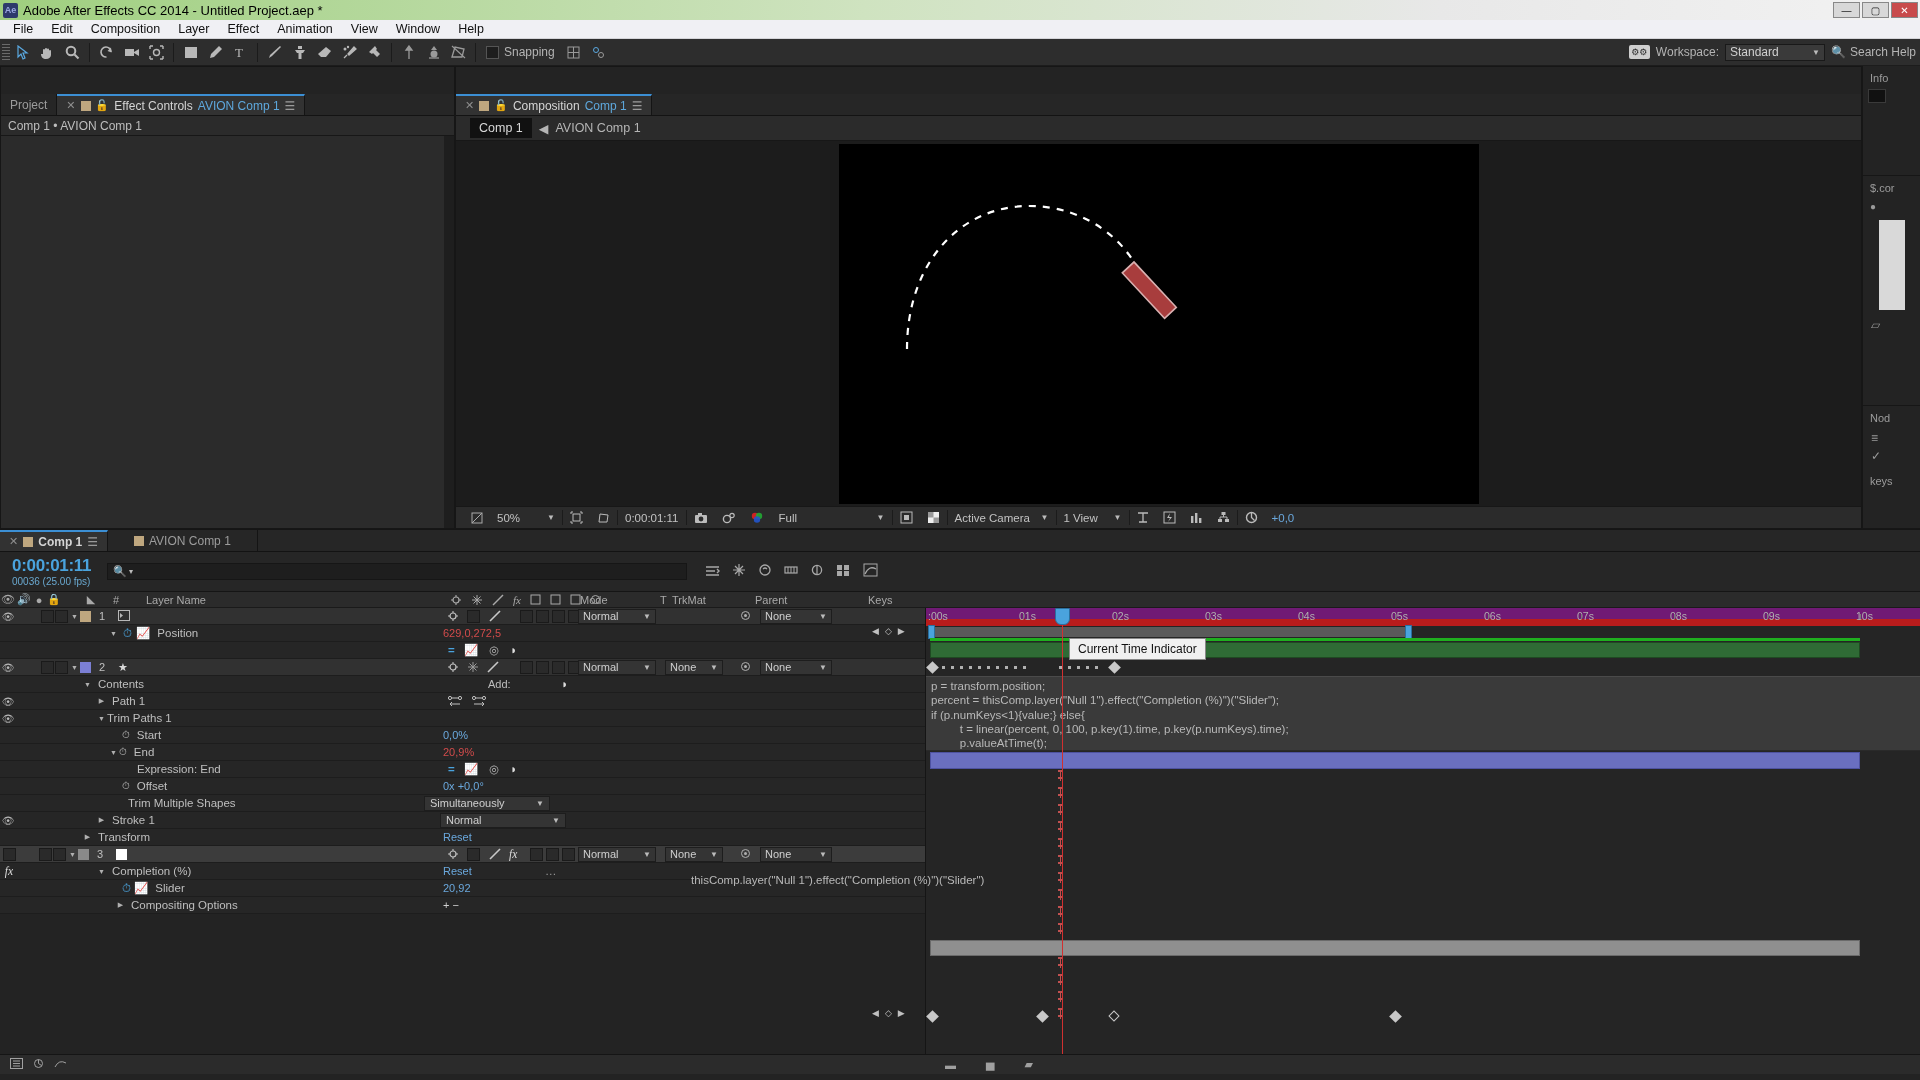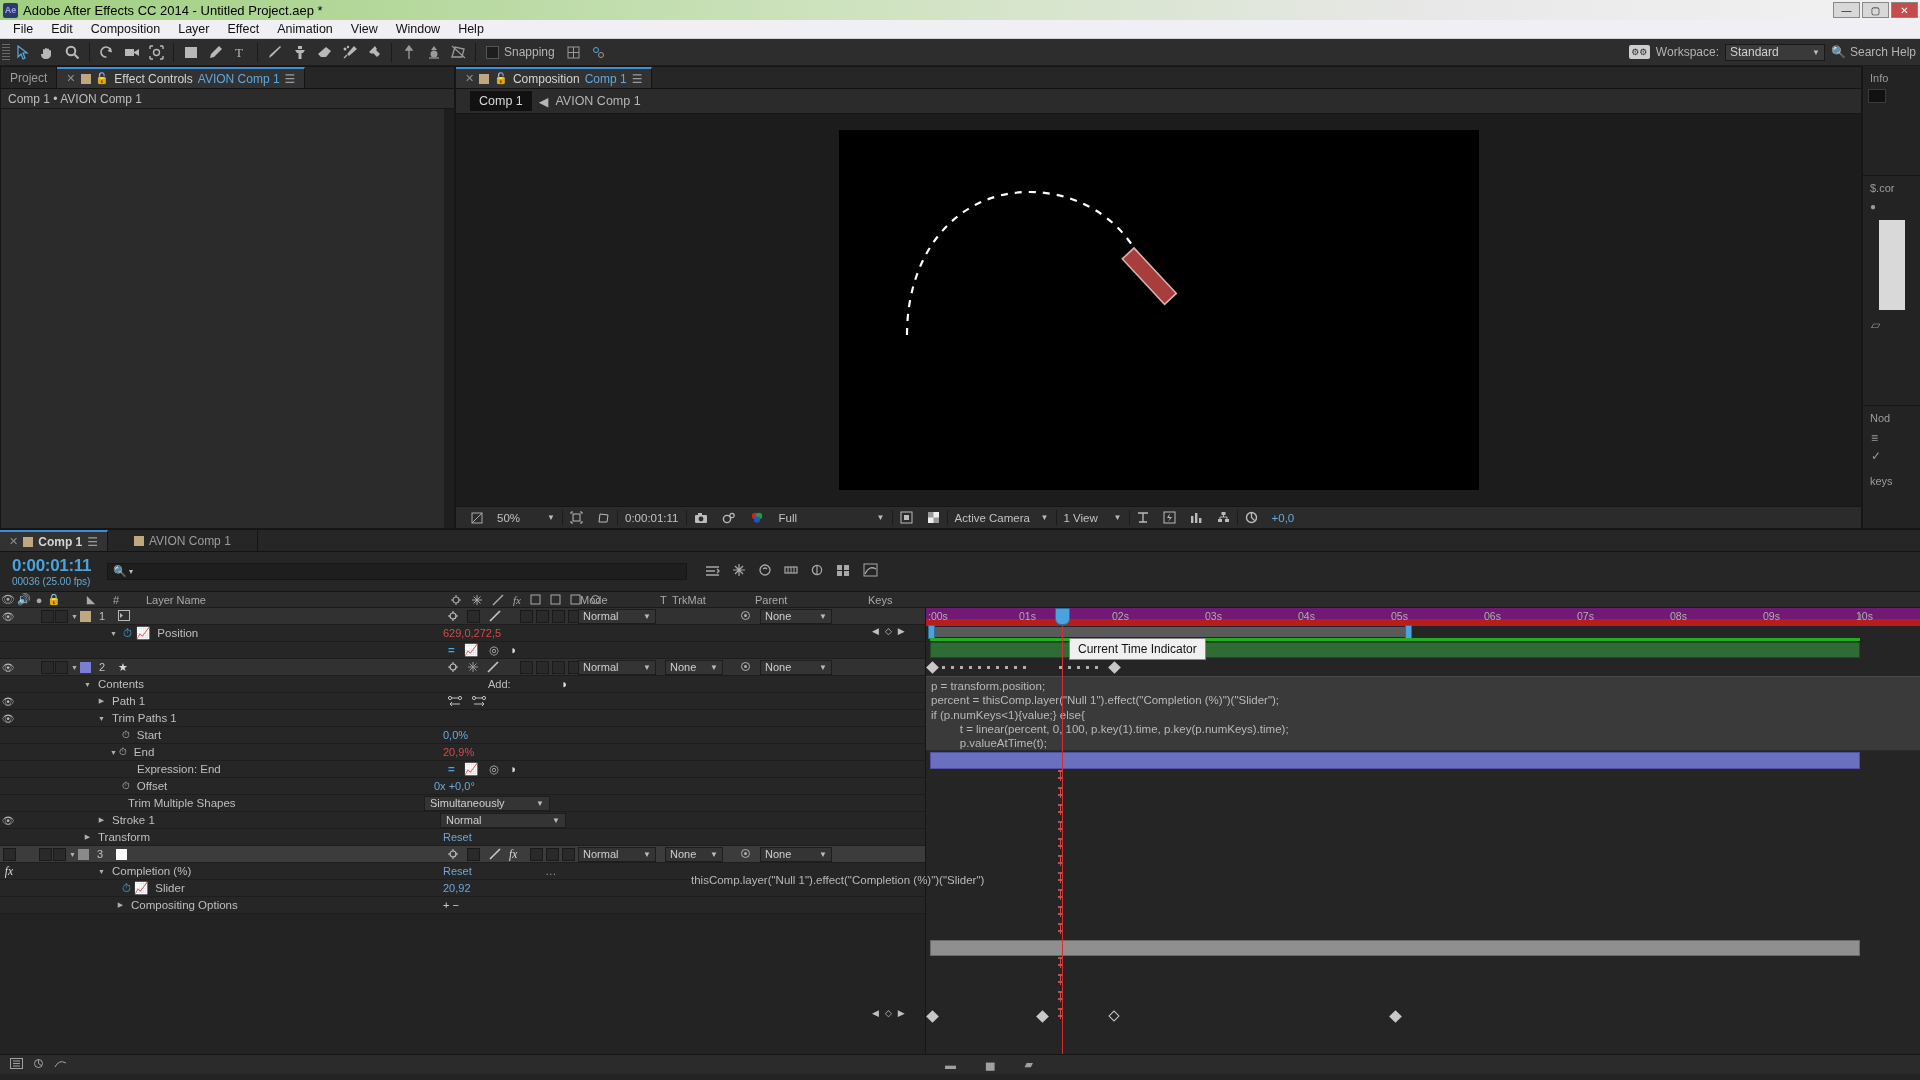--- a/index.html
+++ b/index.html
@@ -31,21 +31,21 @@
   #tright { position:absolute; right:4px; display:flex; align-items:center; gap:6px; }
   #wsicon { width:21px; height:14px; background:#cfcfcf; border-radius:2px; display:flex; align-items:center; justify-content:center; color:#2a2a2a; font-size:9px; }
   .tr-label { font-size:12px; color:#b4b4b4; }
   #wsdrop { width:100px; height:17px; background:#3a3a3a; border:1px solid #191919; display:flex; align-items:center; justify-content:space-between; padding:0 4px; font-size:12px; color:#d0d0d0; }
   #searchhelp { display:flex; align-items:center; gap:4px; font-size:12px; color:#b4b4b4; }
 
   
   #main { position:relative; height:463px; background:#232323; display:flex; }
 
   .panel { background:#232323; border:1px solid #161616; display:flex; flex-direction:column; }
-  .tabrow { height:22px; background:#262626; display:flex; align-items:stretch; border-bottom:1px solid #131313; }
+  .tabrow { height:22px; background:#262626; display:flex; align-items:stretch; border-bottom:1px solid #131313;margin-top:27px; }
   .ptab { display:flex; align-items:center; gap:5px; padding:0 9px; font-size:12px; color:#9c9c9c; background:#262626; border-right:1px solid #141414; }
   .ptab.active { background:#323232; color:#d4d4d4; border-top:2px solid #3c8fd4; }
   .tabx { color:#8e8e8e; font-size:11px; }
   .tabsq { width:10px; height:10px; background:#bfa77f; }
   .tabhamb { color:#9a9a9a; font-size:12px; }
   .tabaccent { color:#5ea8dd; }
 
   
   #fxpanel { width:455px; }
   #fxhdr { height:20px; background:#2b2b2b; display:flex; align-items:center; padding-left:7px; font-size:12px; color:#bdbdbd; border-bottom:1px solid #171717; }
@@ -705,21 +705,21 @@
               <path d="M4.6 3 h6.8" stroke="#c0c0c0"></path>
               <path d="M3 9 H13 M11 7 L13 9 L11 11" stroke="#c0c0c0" fill="none"></path>
             </svg>
         </span>
       </div>
 
       <div class="row prop">
         <span class="eye">👁</span>
         <span style="width:80px"></span>
         <span class="tri">▼</span>
-        <span class="pname" style="margin-left:5px">Trim Paths 1</span>
+        <span class="pname" style="">Trim Paths 1</span>
       </div>
 
       <div class="row prop">
         <span style="width:122px"></span>
         <span style="color:#b9b9b9;font-size:10px">⏱</span>
         <span class="pname" style="margin-left:7px">Start</span>
         <span class="val-blue" style="position:absolute;left:443px">0,0%</span>
       </div>
 
       <div class="row prop">
@@ -738,21 +738,21 @@
           <span style="color:#bbb">📈</span>
           <span style="color:#bbb">◎</span>
           <span style="color:#ddd">◑</span>
         </span>
       </div>
 
       <div class="row prop">
         <span style="width:122px"></span>
         <span style="color:#b9b9b9;font-size:10px">⏱</span>
         <span class="pname" style="margin-left:7px">Offset</span>
-        <span class="val-blue" style="position:absolute;left:434px">0x +0,0°</span>
+        <span class="val-blue" style="position:absolute;left:443px">0x +0,0°</span>
       </div>
 
       <div class="row prop">
         <span style="width:128px"></span>
         <span class="pname">Trim Multiple Shapes</span>
         <span class="simbox" style="position:absolute;left:424px">
           <span>Simultaneously</span>
           <span class="carrow">▼</span>
         </span>
       </div>

